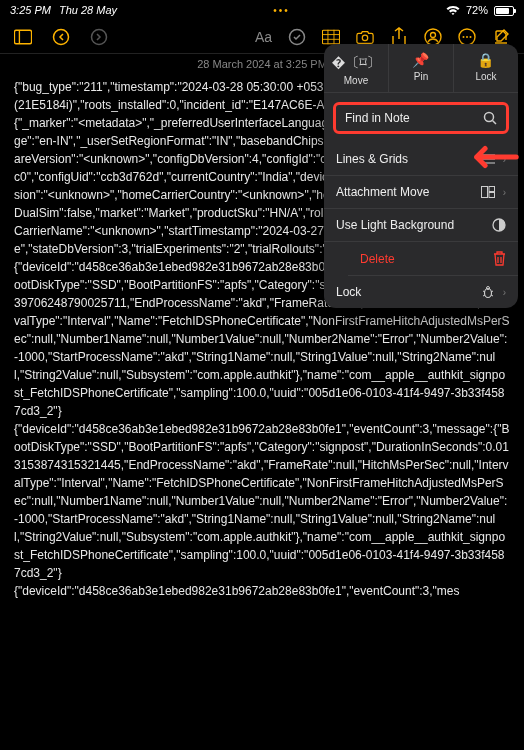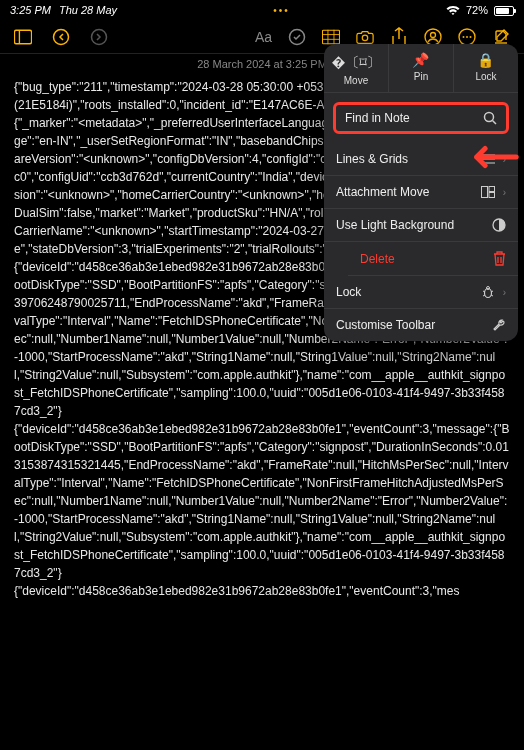--- a/index.html
+++ b/index.html
@@ -320,27 +320,19 @@
             <circle cx="7" cy="3" r="1.5" fill="none" stroke="#ccc"></circle>
             <line x1="2" y1="6" x2="4" y2="7" stroke="#ccc"></line>
             <line x1="12" y1="6" x2="10" y2="7" stroke="#ccc"></line>
             <line x1="2" y1="11" x2="4" y2="10" stroke="#ccc"></line>
             <line x1="12" y1="11" x2="10" y2="10" stroke="#ccc"></line>
           </svg>
       </span>
       <span class="chev">›</span>
     </span>
   </div>
-  <div class="menu-row">
-    <span>Customise Toolbar</span>
-    <span class="ricon">
-      <svg width="14" height="14" viewBox="0 0 14 14">
-          <path d="M12 4a3 3 0 01-4 3L3 12l-1-1 5-5a3 3 0 013-4l-2 2 1 1 2-2z" fill="none" stroke="#ccc" stroke-width="1.2"></path>
-        </svg>
-    </span>
-  </div>
 </div>
 
 <div class="arrow">
   <svg width="50" height="50" viewBox="0 0 50 50">
     <path d="M40 40 L12 12 M12 12 L12 24 M12 12 L24 12" fill="none" stroke="#ff3b30" stroke-width="5" stroke-linecap="round" stroke-linejoin="round"></path>
   </svg>
 </div>
 
 </body></html>

